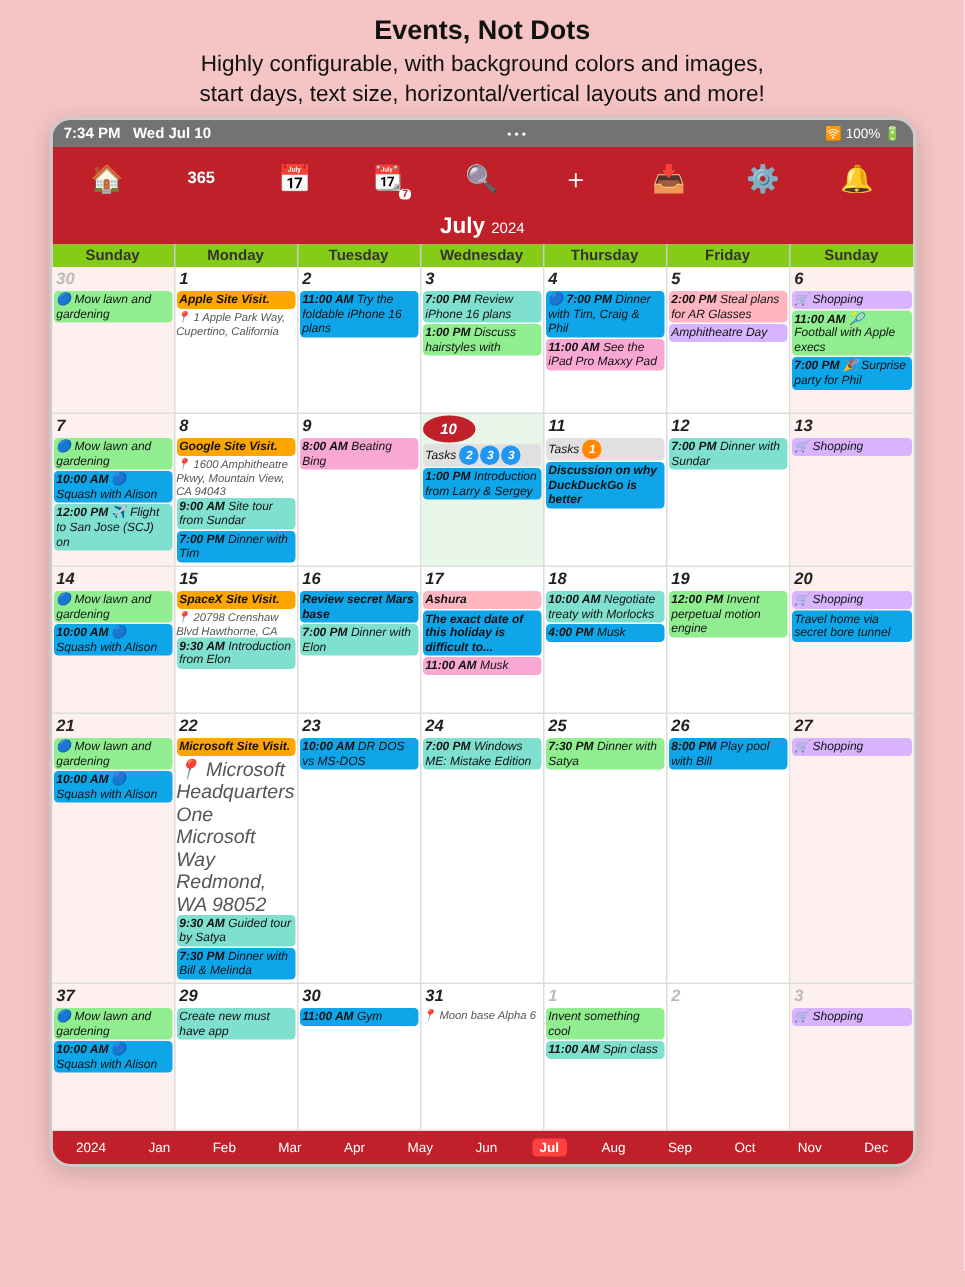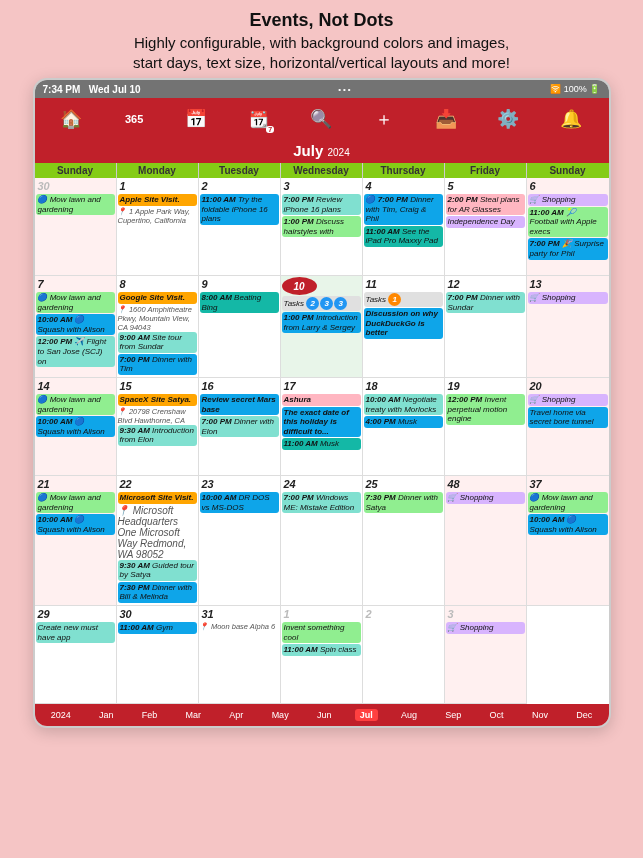--- a/index.html
+++ b/index.html
@@ -146,21 +146,21 @@
       font-size: 8px;
       line-height: 1.2;
       color: #111;
     }
     .ev-green { background: #90ee90; }
     .ev-blue { background: #0ea5e9; }
     .ev-orange { background: #ffa500; }
     .ev-purple { background: #d8b4fe; }
     .ev-teal { background: #80e0d0; }
     .ev-pink { background: #ffb6c1; }
-    .ev-yellow { background: #14b8a6; }
+    .ev-yellow { background: #f9a8d4; }
     .ev-gray { background: #e0e0e0; }
     .cal-cell.sunday { background: #fff0f0; }
     .cal-cell.saturday { background: #fff0f0; }
     .bottom-bar {
       background: #c0202a;
       display: flex;
       align-items: center;
       justify-content: space-around;
       padding: 3px 2px;
       height: 22px;
@@ -257,21 +257,21 @@
       <div class="event ev-green"><b>1:00 PM</b> Discuss hairstyles with</div>
     </div>
     <div class="cal-cell">
       <div class="cal-day-num">4</div>
       <div class="event ev-blue">🔵 <b>7:00 PM</b> Dinner with Tim, Craig &amp; Phil</div>
       <div class="event ev-yellow"><b>11:00 AM</b> See the iPad Pro Maxxy Pad</div>
     </div>
     <div class="cal-cell">
       <div class="cal-day-num">5</div>
       <div class="event ev-pink"><b>2:00 PM</b> Steal plans for AR Glasses</div>
-      <div class="event ev-purple">Independence Day</div>
+      <div class="event ev-purple">Amphitheatre Day</div>
     </div>
     <div class="cal-cell saturday">
       <div class="cal-day-num">6</div>
       <div class="event ev-purple">🛒 Shopping</div>
       <div class="event ev-green"><b>11:00 AM</b> 🎾 Football with Apple execs</div>
       <div class="event ev-blue"><b>7:00 PM</b> 🎉 Surprise party for Phil</div>
     </div>
 
     <div class="cal-cell sunday">
       <div class="cal-day-num">7</div>
@@ -309,21 +309,21 @@
       <div class="event ev-purple">🛒 Shopping</div>
     </div>
 
     <div class="cal-cell sunday">
       <div class="cal-day-num">14</div>
       <div class="event ev-green">🔵 Mow lawn and gardening</div>
       <div class="event ev-blue"><b>10:00 AM</b> 🔵 Squash with Alison</div>
     </div>
     <div class="cal-cell">
       <div class="cal-day-num">15</div>
-      <div class="event ev-orange" style="font-size:8px;font-weight:600;">SpaceX Site Satya.</div>
+      <div class="event ev-orange" style="font-size:8px;font-weight:600;">SpaceX Site Visit.</div>
       <div style="font-size:7.5px;color:#555;">📍 20798 Crenshaw Blvd Hawthorne, CA</div>
       <div class="event ev-teal"><b>9:30 AM</b> Introduction from Elon</div>
     </div>
     <div class="cal-cell">
       <div class="cal-day-num">16</div>
       <div class="event ev-blue"><b>Review secret Mars base</b></div>
       <div class="event ev-teal"><b>7:00 PM</b> Dinner with Elon</div>
     </div>
     <div class="cal-cell">
       <div class="cal-day-num">17</div>
@@ -347,38 +347,42 @@
     </div>
 
     <div class="cal-cell sunday">
       <div class="cal-day-num">21</div>
       <div class="event ev-green">🔵 Mow lawn and gardening</div>
       <div class="event ev-blue"><b>10:00 AM</b> 🔵 Squash with Alison</div>
     </div>
     <div class="cal-cell">
       <div class="cal-day-num">22</div>
       <div class="event ev-orange" style="font-size:8px;font-weight:600;">Microsoft Site Visit.</div>
-      <div style="font-size:10px;color:#555;">📍 Microsoft Headquarters One Microsoft Way Redmond, WA 98052</div>
+      <div style="font-size:13px;color:#555;">📍 Microsoft Headquarters One Microsoft Way Redmond, WA 98052</div>
       <div class="event ev-teal"><b>9:30 AM</b> Guided tour by Satya</div>
       <div class="event ev-blue"><b>7:30 PM</b> Dinner with Bill &amp; Melinda</div>
     </div>
     <div class="cal-cell">
       <div class="cal-day-num">23</div>
       <div class="event ev-blue"><b>10:00 AM</b> DR DOS vs MS-DOS</div>
     </div>
     <div class="cal-cell">
       <div class="cal-day-num">24</div>
       <div class="event ev-teal"><b>7:00 PM</b> Windows ME: Mistake Edition</div>
     </div>
     <div class="cal-cell">
       <div class="cal-day-num">25</div>
       <div class="event ev-green"><b>7:30 PM</b> Dinner with Satya</div>
     </div>
+    <div class="cal-cell">
+      <div class="cal-day-num">26</div>
+      <div class="event ev-blue"><b>8:00 PM</b> Play pool with Bill</div>
+    </div>
     <div class="cal-cell saturday">
-      <div class="cal-day-num">48</div>
+      <div class="cal-day-num">27</div>
       <div class="event ev-purple">🛒 Shopping</div>
     </div>
 
     <div class="cal-cell sunday">
       <div class="cal-day-num">37</div>
       <div class="event ev-green">🔵 Mow lawn and gardening</div>
       <div class="event ev-blue"><b>10:00 AM</b> 🔵 Squash with Alison</div>
     </div>
     <div class="cal-cell">
       <div class="cal-day-num">29</div>

